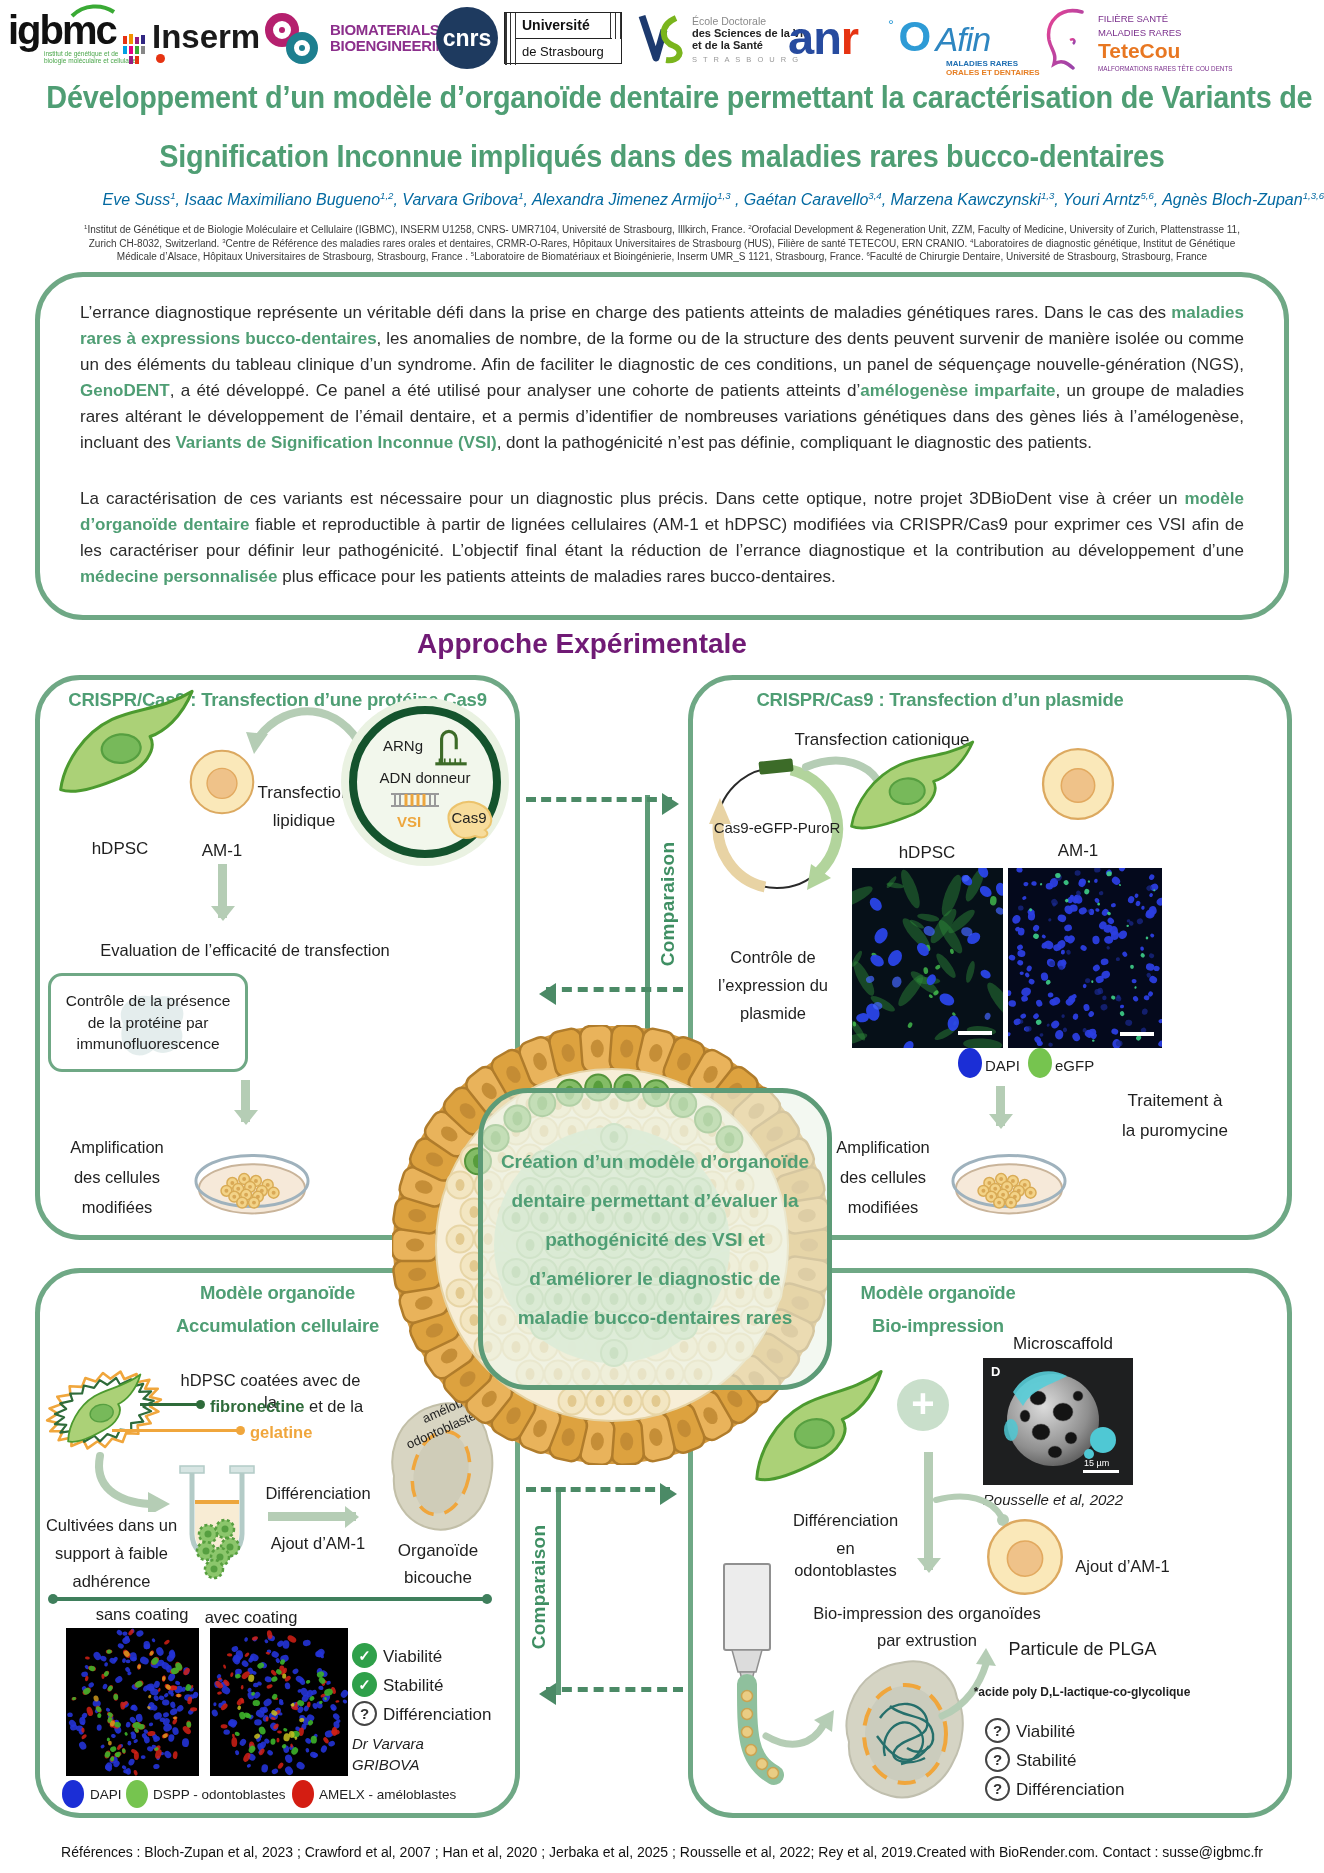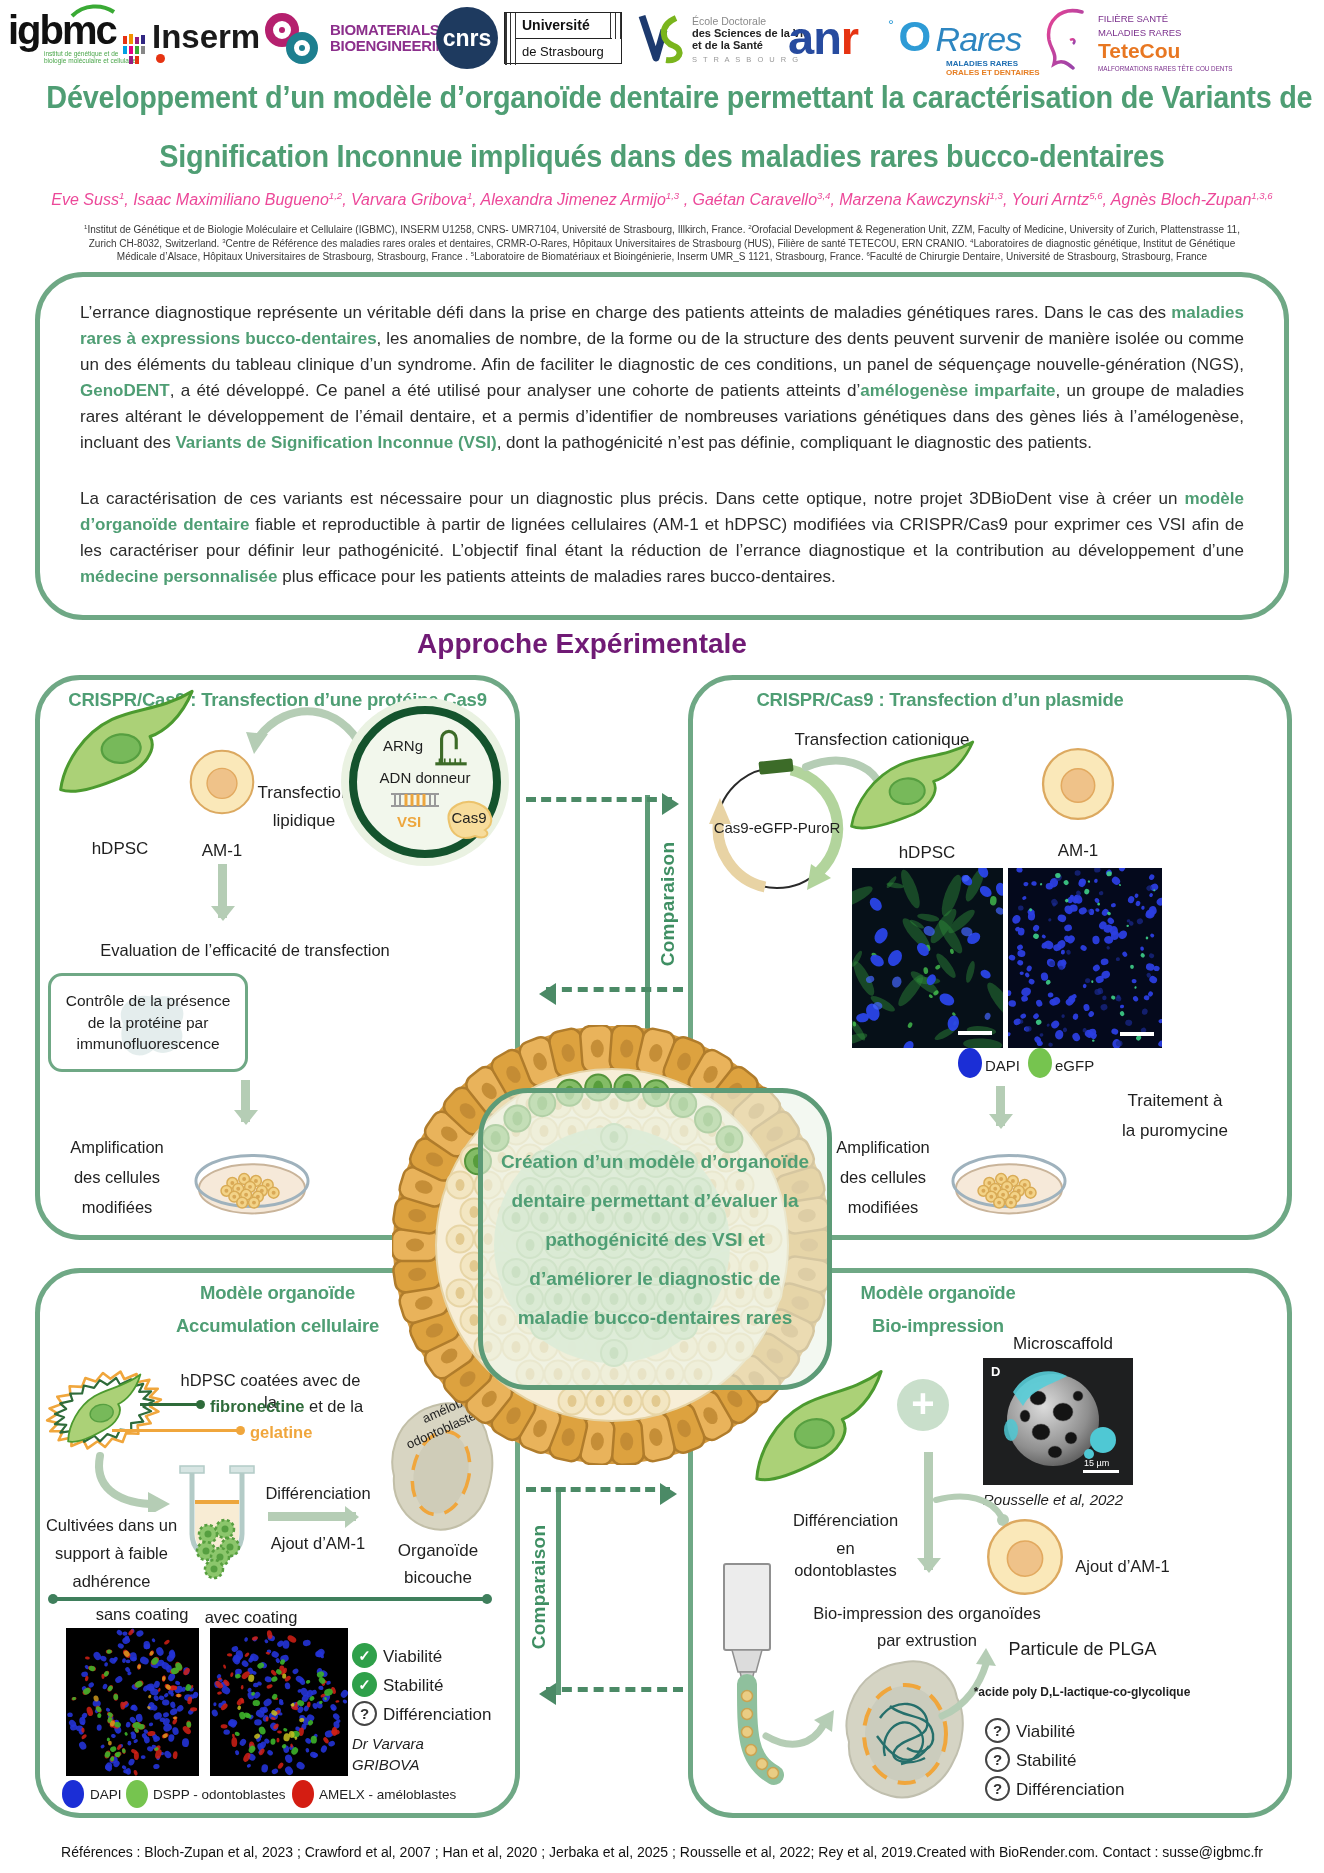--- a/index.html
+++ b/index.html
@@ -7,22 +7,22 @@
   #poster { position:relative; width:1324px; height:1873px; background:#fff; }
   .c { position:absolute; }
   .t { position:absolute; font-size:16.5px; color:#1f1f1f; line-height:1.32; }
   .tc { text-align:center; }
   sup { font-size:60%; }
   .hl { color:#4f9e74; font-weight:bold; }
   .fibro { color:#2e6b3a; font-weight:bold; }
   .gel { color:#f0a63c; font-weight:bold; }
   .title-line { position:absolute; left:0; width:1324px; text-align:center; white-space:nowrap;
     font-size:31px; font-weight:bold; color:#4f9e74; transform:scaleX(.93); letter-spacing:-.3px; }
-  .authors { position:absolute; left:0; top:190px; width:1324px; text-align:center;
-    font-size:16px; font-style:italic; color:#ec4899; }
+  .authors { position:absolute; left:0; top:190px; width:1324px; text-align:right;
+    font-size:16px; font-style:italic; color:#0369a1; }
   .aff { position:absolute; left:32px; width:1260px; text-align:center; font-size:10px; color:#3a3a3a; line-height:13px; }
   .absbox { position:absolute; left:35px; top:272px; width:1254px; height:348px;
     border:5px solid #6fa885; border-radius:48px; background:#fff; }
   .absbox p { margin:0 40px; font-size:17px; line-height:26px; color:#2b2b2b; text-align:justify; }
   .panel { position:absolute; border:5px solid #6fa885; border-radius:45px; background:#fff; z-index:1; }
   .ptitle { position:absolute; font-size:18.5px; font-weight:bold; color:#4f9e74; text-align:center; letter-spacing:-.2px; z-index:2; }
   .smallbox { position:absolute; border:3px solid #6fa885; border-radius:14px; background:#fff;
     font-size:15.5px; color:#1f1f1f; text-align:center; display:flex; align-items:center; justify-content:center;
     padding:4px 8px; line-height:1.4; z-index:2; }
   .varrow { position:absolute; width:9px; background:#b5cdb5; z-index:2; }
@@ -160,21 +160,21 @@
       <div style="font-size:11px;font-weight:bold;color:#222">des Sciences de la Vie</div>
       <div style="font-size:11px;font-weight:bold;color:#222">et de la Santé</div>
       <div style="font-size:7.5px;color:#999;letter-spacing:2px;margin-top:3px">S T R A S B O U R G</div>
     </div>
     <div class="logo-txt" style="left:788px;top:14px;font-size:47px;font-weight:bold;line-height:47px;letter-spacing:-1px">
       <span style="color:#274b9f">an</span><span style="color:#e63312">r</span>
     </div>
     <div class="logo-txt" style="left:888px;top:16px">
       <span style="font-size:15px;color:#2e9bd6;vertical-align:top">°</span>
       <span style="font-size:42px;font-weight:bold;color:#2e9bd6;line-height:42px">O</span>
-      <span style="font-size:34px;font-style:italic;color:#2e86c1;letter-spacing:-1px">Rares</span>
+      <span style="font-size:34px;font-style:italic;color:#2e86c1;letter-spacing:-1px">Afin</span>
       <div style="font-size:8px;font-weight:bold;color:#1f6fb2;margin-left:58px;line-height:9px">MALADIES RARES</div>
       <div style="font-size:8px;font-weight:bold;color:#e67e22;margin-left:58px;line-height:9px">ORALES ET DENTAIRES</div>
     </div>
     <svg class="c" style="left:1040px;top:6px" width="54" height="64" viewBox="0 0 54 64">
       <defs>
           <linearGradient id="tcgrad" x1="0" y1="0" x2="1" y2="1">
             <stop offset="0" stop-color="#e84393"></stop>
             <stop offset="1" stop-color="#8e44ad"></stop>
           </linearGradient>
         </defs>
@@ -534,20 +534,21 @@
         <ellipse cx="40.2" cy="114.3" rx="2.5" ry="2.2" fill="#3fd08a" opacity="0.9" transform="rotate(143 40.2 114.3)"></ellipse>
         <ellipse cx="134.7" cy="87.3" rx="2.2" ry="2.0" fill="#3fd08a" opacity="0.9" transform="rotate(38 134.7 87.3)"></ellipse>
         <ellipse cx="130.6" cy="169.9" rx="2.7" ry="2.4" fill="#3fd08a" opacity="0.9" transform="rotate(127 130.6 169.9)"></ellipse>
         <ellipse cx="112.0" cy="17.0" rx="1.1" ry="0.9" fill="#3fd08a" opacity="0.9" transform="rotate(19 112.0 17.0)"></ellipse>
         <ellipse cx="58.8" cy="32.6" rx="1.9" ry="1.7" fill="#3fd08a" opacity="0.9" transform="rotate(99 58.8 32.6)"></ellipse>
         <ellipse cx="30.7" cy="154.2" rx="2.8" ry="2.6" fill="#3fd08a" opacity="0.9" transform="rotate(145 30.7 154.2)"></ellipse>
         <ellipse cx="114.1" cy="145.6" rx="2.5" ry="2.2" fill="#3fd08a" opacity="0.9" transform="rotate(57 114.1 145.6)"></ellipse>
       </g>
     <rect x="112" y="164" width="34" height="4" fill="#fff"></rect>
   </svg>
+  <div class="t tc" style="left:698px;top:943px;width:150px;line-height:1.7;z-index:2">Contrôle de l’expression du plasmide</div>
   <div class="ldot" style="left:958px;top:1048px;width:24px;height:30px;background:#1b2ed6"></div>
   <div class="t" style="left:985px;top:1056px;font-size:15px;z-index:2">DAPI</div>
   <div class="ldot" style="left:1028px;top:1048px;width:24px;height:30px;background:#76c44f"></div>
   <div class="t" style="left:1055px;top:1056px;font-size:15px;z-index:2">eGFP</div>
   <div class="varrow" style="left:996px;top:1086px;height:40px"></div>
   <div class="t tc" style="left:1095px;top:1090px;width:160px;font-size:17px;z-index:2">Traitement à</div>
   <div class="t tc" style="left:1095px;top:1120px;width:160px;font-size:17px;z-index:2">la puromycine</div>
   <div class="t tc" style="left:828px;top:1137px;width:110px;z-index:2">Amplification</div>
   <div class="t tc" style="left:828px;top:1167px;width:110px;z-index:2">des cellules</div>
   <div class="t tc" style="left:828px;top:1197px;width:110px;z-index:2">modifiées</div>

